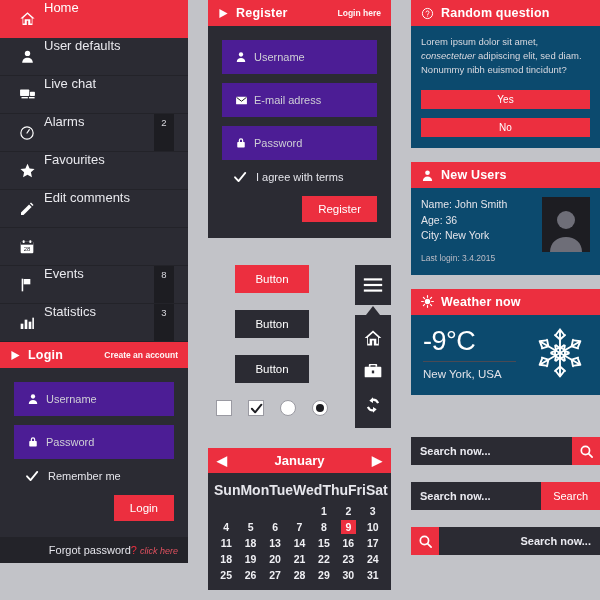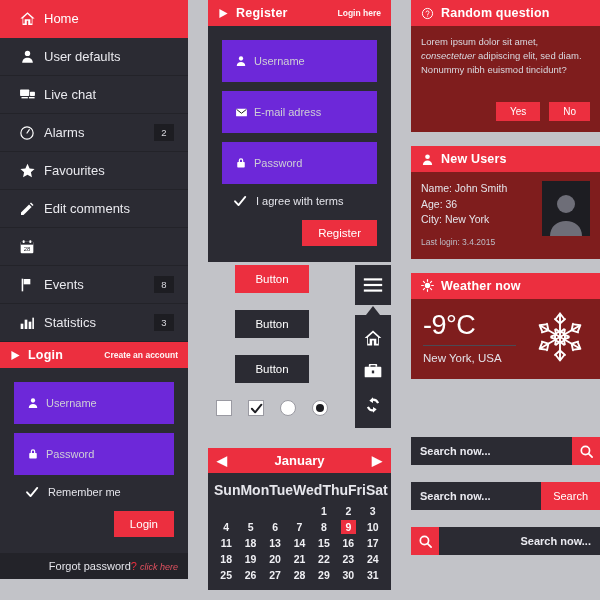--- a/index.html
+++ b/index.html
@@ -20,36 +20,36 @@
     height:26px; padding:0 10px; font-size:12.5px; font-weight:bold;
   }
   .bar .bar-title { flex:1; margin-left:7px; letter-spacing:.2px; }
   .bar .bar-link { font-size:8.5px; font-weight:bold; opacity:.95; }
   .ico { display:inline-flex; align-items:center; justify-content:center; }
   .ico svg { display:block; }
 
   
   .nav { background:#2b2b33; }
   .nav-item {
-    display:flex; align-items:center; height:38px; padding:0 14px;
+    display:flex; height:38px; padding:0 14px;
     border-bottom:1px solid #232329; color:#e9e9ee; font-size:13px;
   }
   .nav-item.active { background:#ec2f3f; color:#fff; border-bottom-color:#ec2f3f; }
   .nav-icon { width:26px; flex:0 0 26px; display:flex; align-items:center; }
   .nav-label { flex:1; margin-left:4px; }
   .badge {
     background:#1d1d22; color:#d8d8de; font-size:9.5px;
     padding:3px 7px; min-width:20px; text-align:center;
   }
 
   
   .form { background:#2b2b33; padding:14px 14px 16px 14px; }
   .field {
-    display:flex; align-items:center; background:#6d28d9;
-    height:42px; margin-bottom:9px; padding:12px 9px;
+    display:flex; align-items:center; background:#4c1d95;
+    height:34px; margin-bottom:9px; padding:12px 9px;
   }
   .field-icon { width:20px; flex:0 0 20px; display:flex; align-items:center; }
   .field-text { color:#cfcfd6; font-size:11px; margin-left:3px; }
   .check-row { display:flex; align-items:center; margin:10px 0 4px 2px; }
   .check-row .tick { width:18px; flex:0 0 18px; }
   .check-row span { color:#e4e4ea; font-size:11px; margin-left:7px; }
   .btn-red {
     background:#ec2f3f; color:#fff; border:none; font-size:11.5px;
     padding:7px 16px; font-family:inherit; cursor:pointer;
   }
@@ -108,25 +108,25 @@
     color:#f0f0f4; font-size:10.5px; text-align:center; padding:2px 0;
     height:16px; line-height:12px; font-weight:bold;
   }
   .cal-day .mark {
     display:inline-block; width:15px; height:14px; line-height:14px;
   }
   .cal-day.today .mark { background:#ec2f3f; color:#fff; }
   .cal-day.empty { visibility:hidden; }
 
   
-  .card { background:#7f1d1d; }
+  .card { background:#0c4a6e; }
   .card-body { padding:9px 10px 11px 10px;border-radius:32px; }
   .qtext { color:#d9d9e0; font-size:9.5px; line-height:1.45; }
   .qtext em { font-style:italic; }
-  .yn-row { display:flex; justify-content:flex-end; gap:9px; margin-top:26px; }
+  .yn-row { display:flex; justify-content:flex-end; gap:9px; margin-top:14px;flex-direction:column; }
   .yn {
     background:#ec2f3f; color:#fff; font-size:10px; padding:4px 14px;
     border:none; font-family:inherit; cursor:pointer;
   }
   .user-body { display:flex; padding:9px 10px 12px 10px; }
   .user-info { flex:1; }
   .user-info .l { color:#e4e4ea; font-size:10.5px; line-height:1.45; }
   .user-info .last { color:#bdbdc6; font-size:8.5px; margin-top:10px; }
   .avatar {
     width:48px; height:55px; background:#1d1d22; display:flex;

